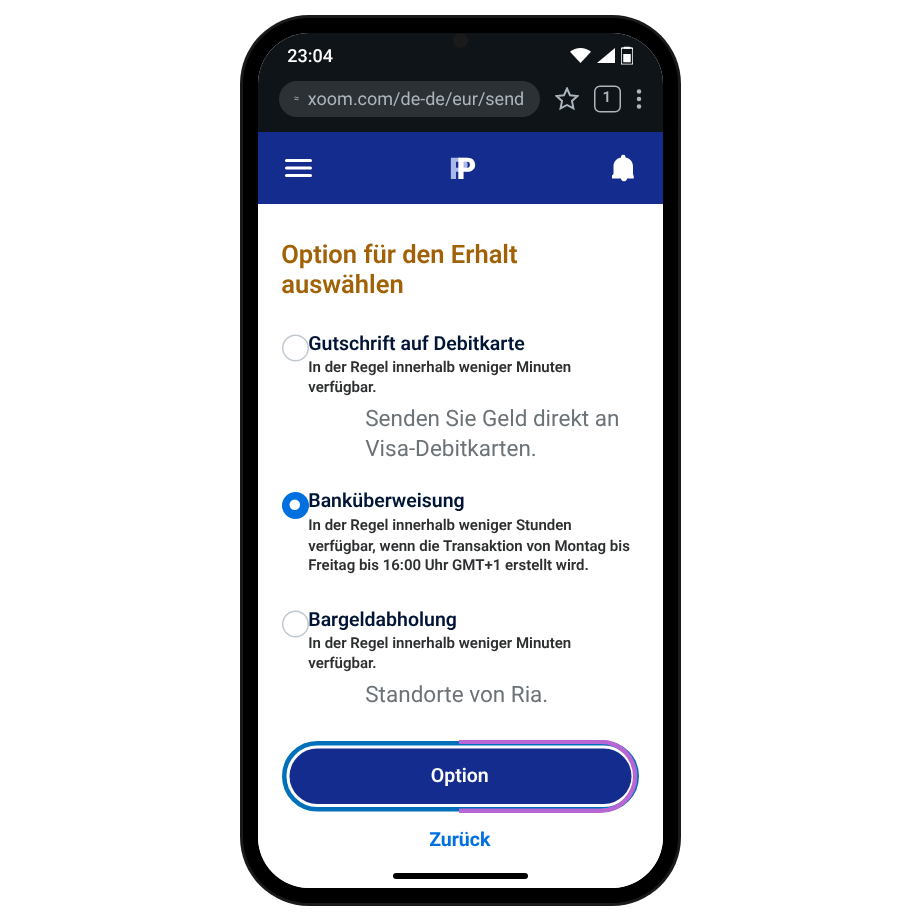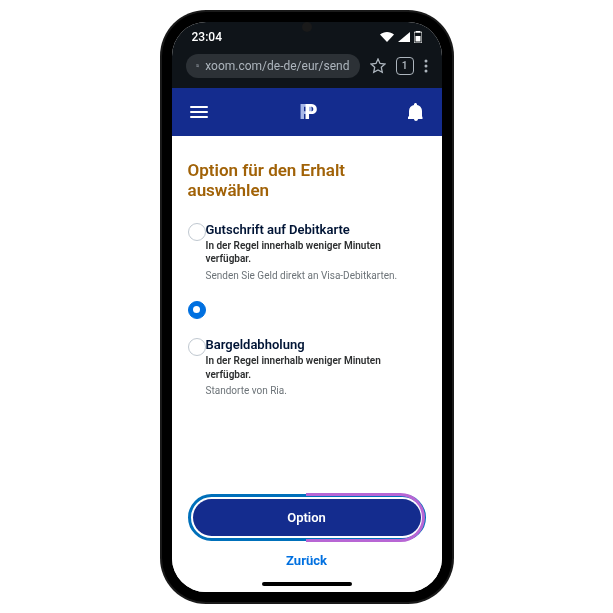--- a/index.html
+++ b/index.html
@@ -28,21 +28,21 @@
     .content { flex: 1; background: #fff; padding: 24px 16px 0; overflow: hidden; }
     .page-title { font-size: 17px; font-weight: 600; color: #a16207; margin-bottom: 22px; }
     
     .option { display: flex; margin-bottom: 18px; }
     .radio { width: 18px; height: 18px; border: 1.5px solid #c0c8d0; border-radius: 50%; flex-shrink: 0; margin-top: 1px; position: relative; }
     .radio.selected { border-color: #0070e0; background: #0070e0; }
     .radio.selected::after { content: ''; position: absolute; top: 4px; left: 4px; width: 7px; height: 7px; background: #fff; border-radius: 50%; }
     .option-body { flex: 1; }
     .option-title { font-size: 13px; font-weight: 600; color: #001435; margin-bottom: 2px; }
     .option-desc { font-size: 10px; font-weight: 600; color: #2c2e2f; line-height: 1.35; margin-bottom: 3px; }
-    .option-note { font-size: 10px; color: #6c7378; line-height: 1.35; }
+    .option-note { font-size: 15px; color: #6c7378; line-height: 1.35; margin-left: 38px; }
     
     .footer { padding: 10px 16px 24px; background: #fff; }
     .btn-primary-wrap { border: 3px solid #0070ba; border-radius: 28px; padding: 2px; margin-bottom: 12px; position: relative; }
     .btn-primary-wrap::before { content: ''; position: absolute; top: -4px; right: -2px; bottom: -4px; width: 50%; border: 3px solid #b866d4; border-left: none; border-radius: 0 28px 28px 0; pointer-events: none; }
     .btn-primary { background: #142c8e; color: #fff; border: none; width: 100%; padding: 11px; border-radius: 22px; font-size: 13px; font-weight: 600; cursor: pointer; }
     .btn-back { display: block; text-align: center; color: #0070e0; font-size: 13px; font-weight: 700; text-decoration: none; cursor: pointer; }
   </style>
 </head>
 <body>
 
@@ -112,20 +112,22 @@
         <div class="option-body">
           <div class="option-title">Gutschrift auf Debitkarte</div>
           <div class="option-desc">In der Regel innerhalb weniger Minuten verfügbar.</div>
           <div class="option-note">Senden Sie Geld direkt an Visa-Debitkarten.</div>
         </div>
       </div>
 
       <div class="option">
         <div class="radio selected"></div>
         <div class="option-body">
+          <div class="option-title">Banküberweisung</div>
+          <div class="option-desc">In der Regel innerhalb weniger Stunden verfügbar, wenn die Transaktion von Montag bis Freitag bis 16:00 Uhr GMT+1 erstellt wird.</div>
         </div>
       </div>
 
       <div class="option">
         <div class="radio"></div>
         <div class="option-body">
           <div class="option-title">Bargeldabholung</div>
           <div class="option-desc">In der Regel innerhalb weniger Minuten verfügbar.</div>
           <div class="option-note">Standorte von Ria.</div>
         </div>

